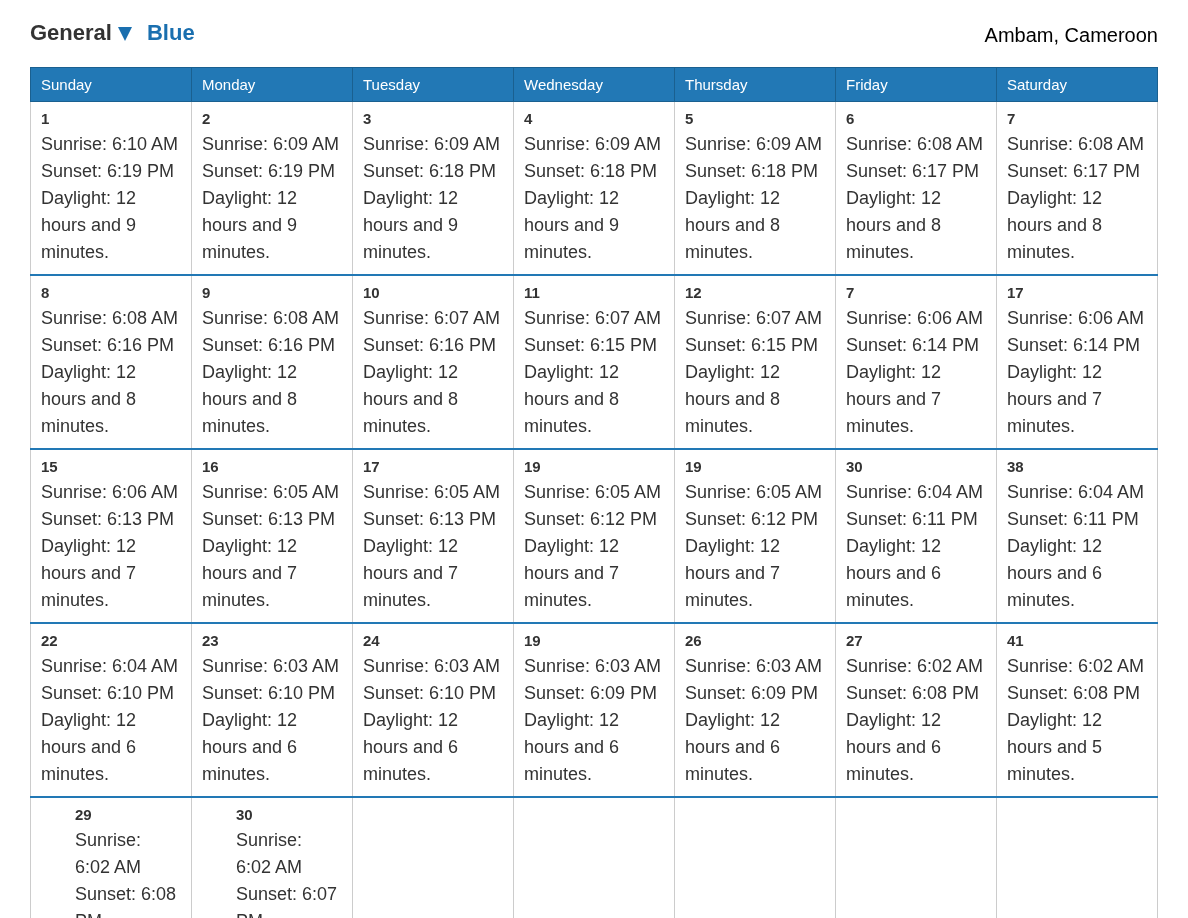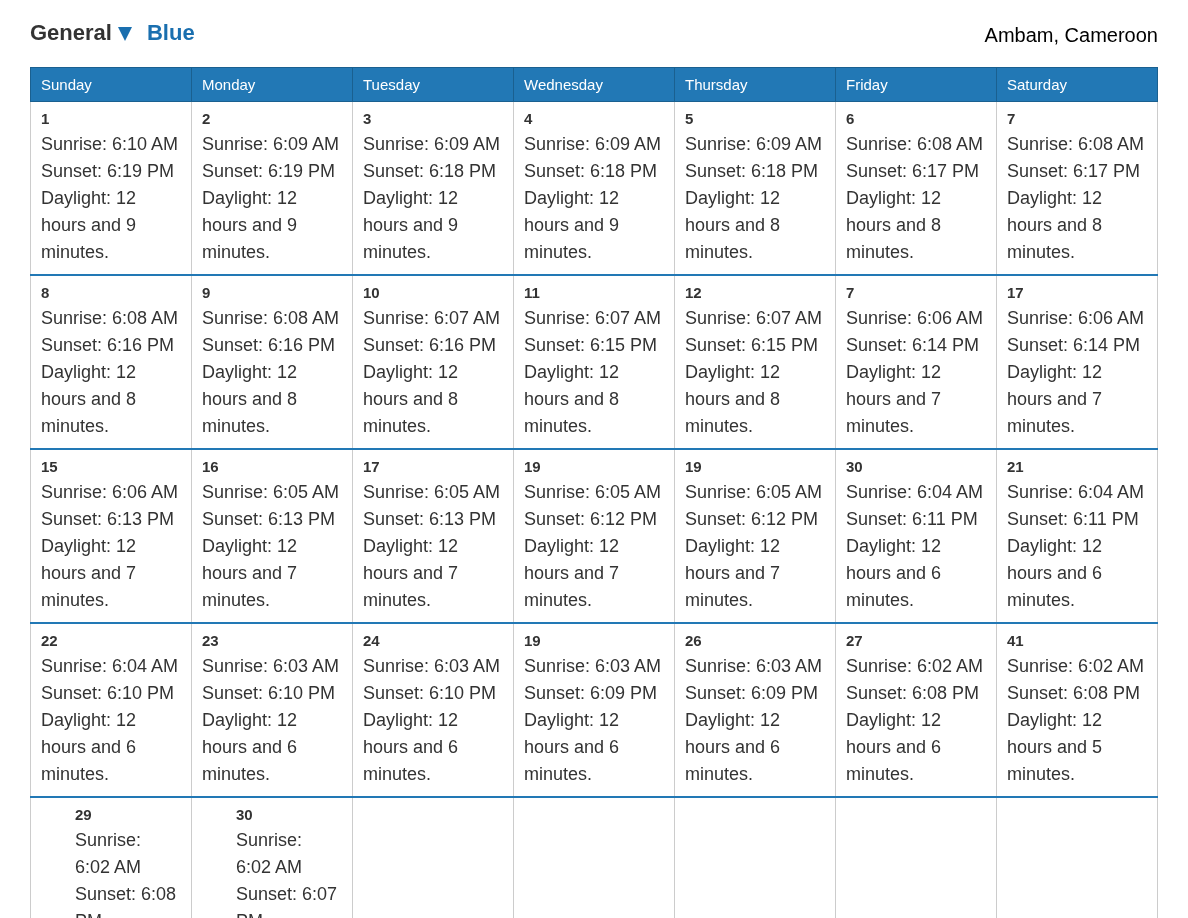--- a/index.html
+++ b/index.html
@@ -293,21 +293,21 @@
       </td>
         <td>
         <span class="day-number">30</span>
         <div class="day-info">
           <span>Sunrise: 6:04 AM</span><br>
           <span>Sunset: 6:11 PM</span><br>
           <span>Daylight: 12 hours and 6 minutes.</span>
         </div>
       </td>
         <td>
-        <span class="day-number">21</span>
+        <span class="day-number">38</span>
         <div class="day-info">
           <span>Sunrise: 6:04 AM</span><br>
           <span>Sunset: 6:11 PM</span><br>
           <span>Daylight: 12 hours and 6 minutes.</span>
         </div>
       </td>
       </tr>
       <tr>
         <td>
         <span class="day-number">22</span>

